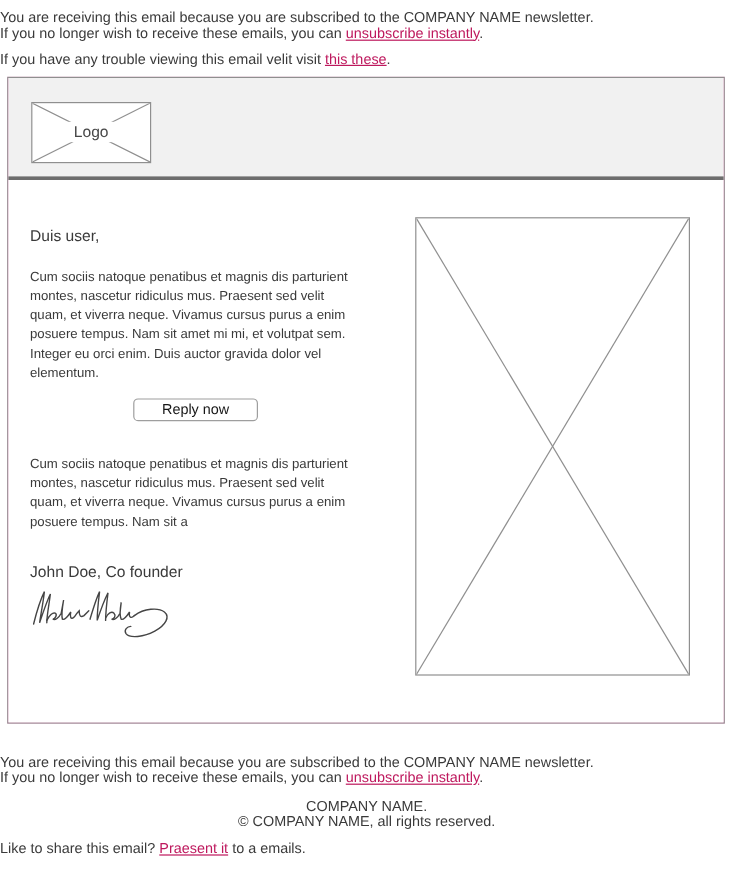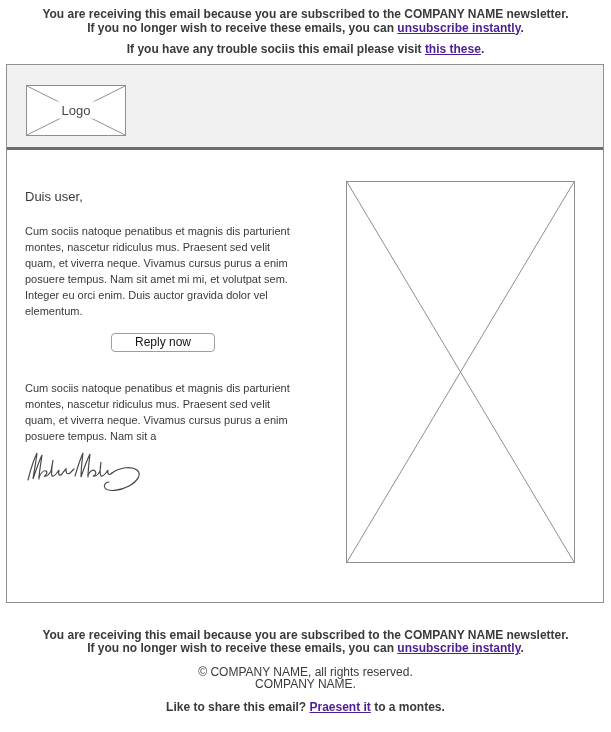--- a/index.html
+++ b/index.html
@@ -5,24 +5,24 @@
   * { margin: 0; padding: 0; box-sizing: border-box; }
   html, body { background: #ffffff; }
   body {
     width: 611px;
     height: 732px;
     overflow: hidden;
     font-family: "Liberation Sans", sans-serif;
     color: #3a3a3a;
     -webkit-font-smoothing: antialiased;
   }
-  a { color: #4c1d95; text-decoration: underline; cursor: pointer; }
+  a { color: #be185d; text-decoration: underline; cursor: pointer; }
 
   
-  .note { text-align: center; font-size: 12px; line-height: 13.5px; color: #3a3a3a; font-weight: bold; }
+  .note { text-align: left; font-size: 12px; line-height: 13.5px; color: #3a3a3a; }
   .top-note { padding-top: 8px; }
   .view-note { margin-top: 8px; }
 
   
   .email-container {
     margin: 7px 6px 0 6px;
     width: 598px;
     border: 1px solid #8f8f8f;
     background: #f9a8d4;
   }
@@ -78,21 +78,21 @@
   .share-note { margin-top: 10px; }
 </style>
 </head>
 <body>
 
 <div class="note top-note">
   <div>You are receiving this email because you are subscribed to the COMPANY NAME newsletter.</div>
   <div><span>If you no longer wish to receive these emails, you can </span><a href="#">unsubscribe instantly</a><span>.</span></div>
 </div>
 
-<div class="note view-note"><span>If you have any trouble sociis this email please visit </span><a href="#">this these</a><span>.</span></div>
+<div class="note view-note"><span>If you have any trouble viewing this email velit visit </span><a href="#">this these</a><span>.</span></div>
 
 <div class="email-container">
 
   <div class="email-header">
     <div class="wire-box logo-box">
       <svg class="cross" viewBox="0 0 100 51" preserveAspectRatio="none">
         <line x1="0" y1="0" x2="100" y2="51" stroke="#8f8f8f" stroke-width="1" vector-effect="non-scaling-stroke"></line>
         <line x1="100" y1="0" x2="0" y2="51" stroke="#8f8f8f" stroke-width="1" vector-effect="non-scaling-stroke"></line>
       </svg>
       <span class="logo-label">Logo</span>
@@ -100,20 +100,21 @@
   </div>
 
   <div class="email-body">
     <div class="left-col">
       <div class="greeting">Duis user,</div>
       <p class="para">Cum sociis natoque penatibus et magnis dis parturient montes, nascetur ridiculus mus. Praesent sed velit quam, et viverra neque. Vivamus cursus purus a enim posuere tempus. Nam sit amet mi mi, et volutpat sem. Integer eu orci enim. Duis auctor gravida dolor vel elementum.</p>
       <div class="btn-row">
         <button class="reply-btn">Reply now</button>
       </div>
       <p class="para para2">Cum sociis natoque penatibus et magnis dis parturient montes, nascetur ridiculus mus. Praesent sed velit quam, et viverra neque. Vivamus cursus purus a enim posuere tempus. Nam sit a</p>
+      <div class="signoff">John Doe, Co founder</div>
       <div class="signature">
         <svg width="122" height="46" viewBox="0 0 122 46" fill="none">
           <g stroke="#454545" stroke-width="1.15" stroke-linecap="round" fill="none">
             <path d="M3 31 C6 19 10 8 12 4 C11 13 9 23 8 30 C11 21 15 10 17 6 C16 14 14 24 14 30"></path>
             <path d="M14 28 C16 24 19 21 21 22 C23 23 21 27 19 27 C21 28 24 26 26 22 L28 11 C27 17 26 24 27 27 C29 28 32 24 34 21 C33 25 34 28 37 25 C39 22 41 20 41 20 C41 24 42 26 45 24 C47 22 49 20 49 20"></path>
             <path d="M50 27 C53 17 56 8 58 4 C57 12 56 22 56 28 C59 19 63 9 65 5 C64 13 63 23 63 28"></path>
             <path d="M63 26 C65 22 68 20 70 22 C72 24 70 27 68 27 C70 28 73 26 75 22 L76 13 C75 19 75 25 76 27 C78 28 81 24 83 21 C82 25 84 27 87 24"></path>
             <path d="M87 24 C95 18 107 17 112 21 C117 25 113 32 104 37 C95 42 83 43 80 39 C78 36 81 33 84 33"></path>
           </g>
         </svg>
@@ -129,17 +130,17 @@
   </div>
 
 </div>
 
 <div class="note footer-note">
   <div>You are receiving this email because you are subscribed to the COMPANY NAME newsletter.</div>
   <div><span>If you no longer wish to receive these emails, you can </span><a href="#">unsubscribe instantly</a><span>.</span></div>
 </div>
 
 <div class="address-block">
+  <div>COMPANY NAME.</div>
   <div>© COMPANY NAME, all rights reserved.</div>
-  <div>COMPANY NAME.</div>
 </div>
 
-<div class="note share-note"><span>Like to share this email? </span><a href="#">Praesent it</a><span> to a montes.</span></div>
+<div class="note share-note"><span>Like to share this email? </span><a href="#">Praesent it</a><span> to a emails.</span></div>
 
 </body></html>

